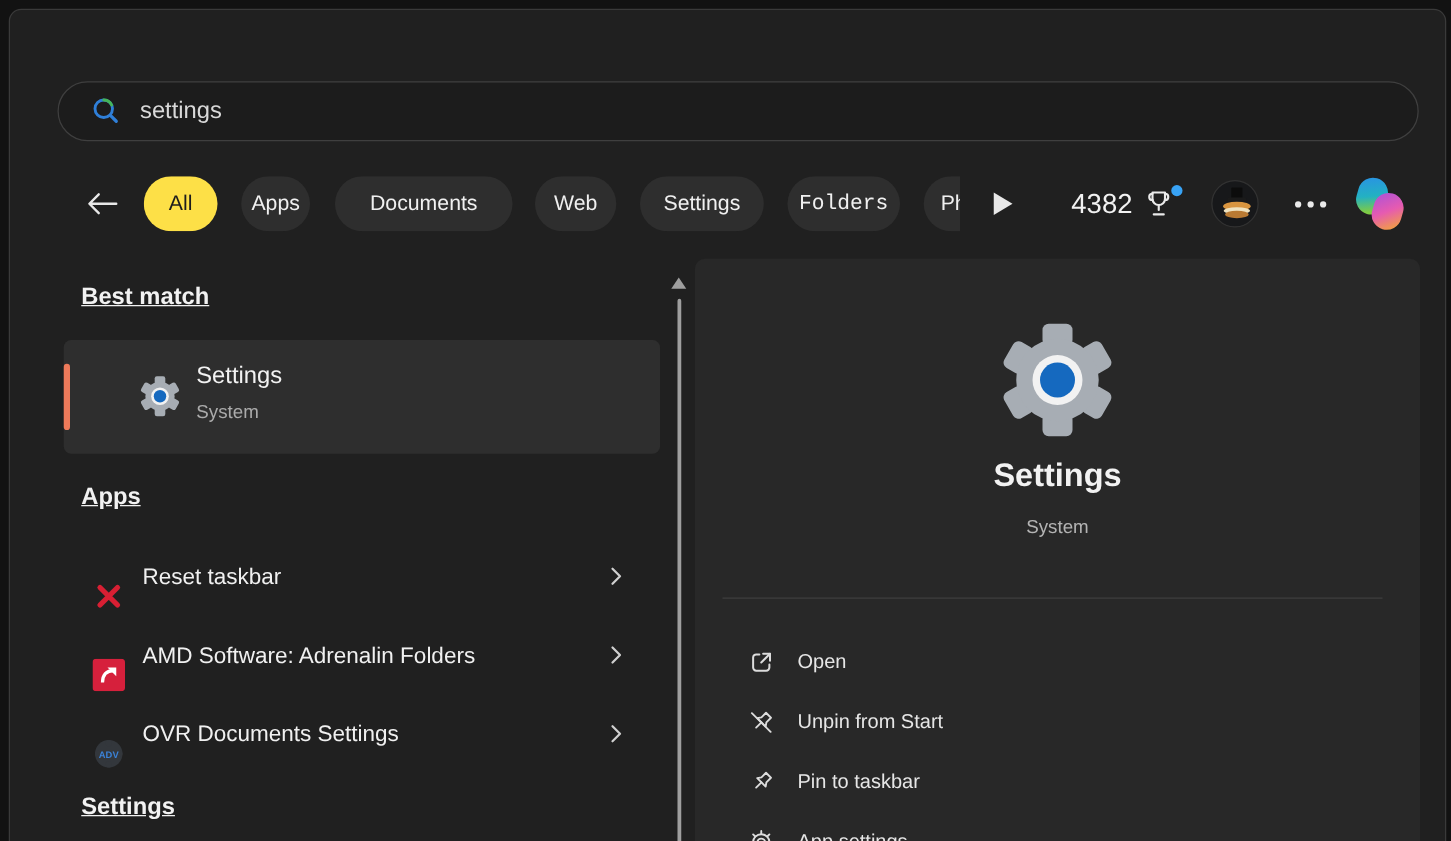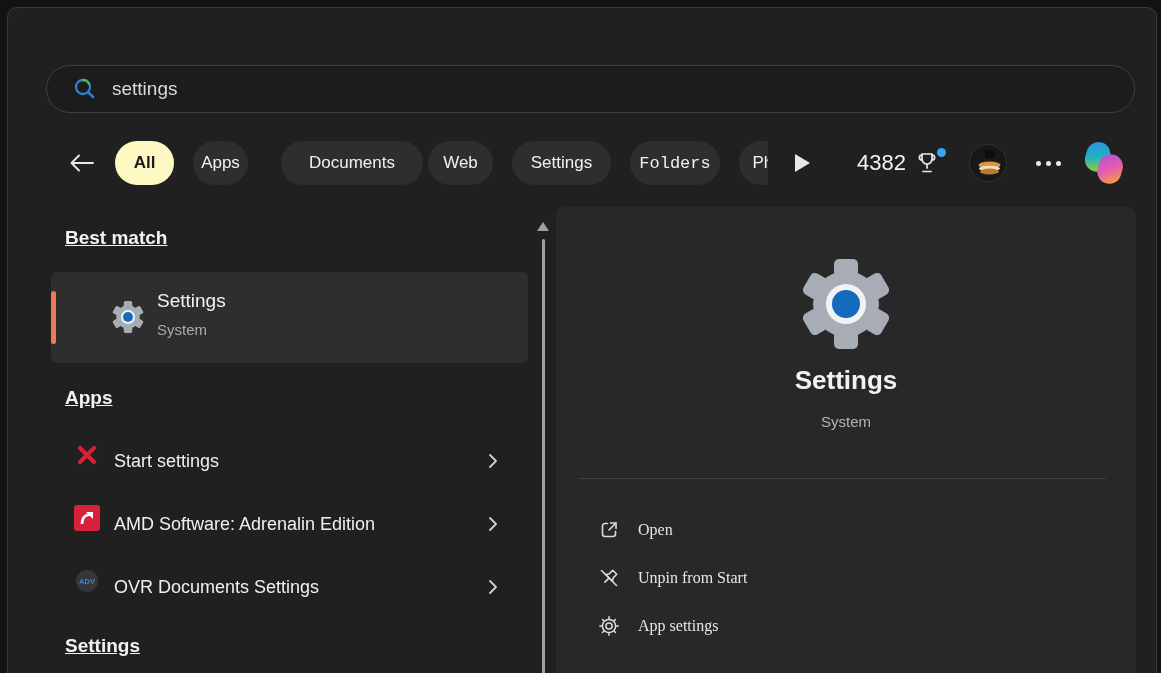--- a/index.html
+++ b/index.html
@@ -32,24 +32,24 @@
   .tabs-clip {
     position:absolute; left:107px; top:2px; width:653px; height:44px;
     overflow:hidden;
   }
   .pill {
     position:absolute; top:0; height:44px; border-radius:22px;
     background:#2e2e2e; color:#f0f0f0; font-size:17px;
     display:flex; align-items:center; justify-content:center;
     white-space:nowrap; cursor:pointer;
   }
-  .pill.selected { background:#fef9c3; color:#1c1c1c;font-weight:bold; }
+  .pill.selected { background:#fde047; color:#1c1c1c; }
   .pill-all       { left:0;    width:59px; }
   .pill-apps      { left:78px;  width:55px; }
-  .pill-documents { left:166px; width:142px; }
+  .pill-documents { left:153px; width:142px; }
   .pill-web       { left:313px; width:65px; }
   .pill-settings  { left:397px; width:99px; }
   .pill-folders   { left:515px; width:90px;font-family:Liberation Mono, monospace; }
   .pill-photos    { left:624px; width:80px; }
   .tabs-more { position:absolute; left:783px; top:12px; width:22px; height:24px; cursor:pointer; }
   .points {
     position:absolute; left:838px; top:0; width:60px; height:48px;
     display:flex; align-items:center; justify-content:flex-end;
     font-size:22px; color:#f2f2f2;
   }
@@ -85,21 +85,21 @@
     border-radius:3px; background:#ee7a5a;
   }
   .best-card .gear-sm { position:absolute; left:60px; top:28px; width:34px; height:34px; }
   .best-card .bm-title { position:absolute; left:106px; top:18px; font-size:19px; color:#f2f2f2; }
   .best-card .bm-sub   { position:absolute; left:106px; top:49px; font-size:15px; color:#ababab; }
   .app-row {
     position:absolute; left:43px; width:477px; height:42px; cursor:pointer;
     border-radius:4px;
   }
   .row-1 { top:432px; } .row-2 { top:495px; } .row-3 { top:558px; }
-  .app-row .row-icon { position:absolute; left:23px; top:2px; width:26px; height:26px; }
+  .app-row .row-icon { position:absolute; left:23px; top:24px; width:26px; height:26px; }
   .app-row .row-label {
     position:absolute; left:63px; top:0; height:42px; display:flex; align-items:center;
     font-size:18px; color:#f0f0f0; white-space:nowrap;
   }
   .app-row .chev { position:absolute; left:433px; top:12px; width:18px; height:18px; }
   
   .scrollbar { position:absolute; left:528px; top:199px; width:14px; height:474px; cursor:pointer; }
   .scrollbar .up {
     position:absolute; left:1px; top:15px; width:0; height:0;
     border-left:6px solid transparent; border-right:6px solid transparent;
@@ -115,21 +115,21 @@
   .preview .pv-title {
     position:absolute; left:0; top:158px; width:100%; text-align:center;
     font-size:26px; font-weight:600; color:#f2f2f2;
   }
   .preview .pv-sub {
     position:absolute; left:0; top:206px; width:100%; text-align:center;
     font-size:15px; color:#b3b3b3;
   }
   .preview .divider { position:absolute; left:22px; top:271px; width:528px; height:1px; background:#3e3e3e; }
   .actions { position:absolute; left:0; top:299px; width:100%; }
-  .action-row { position:relative; height:48px; cursor:pointer;font-family:Liberation Serif, serif; }
+  .action-row { position:relative; height:48px; cursor:pointer; }
   .action-row .a-icon { position:absolute; left:42px; top:13px; width:22px; height:22px; }
   .action-row .a-label {
     position:absolute; left:82px; top:0; height:48px; display:flex; align-items:center;
     font-size:16px; color:#e6e6e6;
   }
   svg { display:block; }
 </style>
 </head>
 <body>
 
@@ -250,37 +250,37 @@
   </div>
 
   <div class="section-header hdr-apps">Apps</div>
 
   <div class="app-row row-1">
     <span class="row-icon">
       <svg viewBox="0 0 26 26" width="26" height="26" stroke="#d81f33" stroke-width="4.2" stroke-linecap="round">
         <path d="M6 6 L20 20 M20 6 L6 20"></path>
       </svg>
     </span>
-    <span class="row-label">Start settings</span>
+    <span class="row-label">Reset taskbar</span>
     <span class="chev">
       <svg viewBox="0 0 18 18" width="18" height="18" fill="none" stroke="#cfcfcf" stroke-width="1.8" stroke-linecap="round" stroke-linejoin="round">
           <path d="M6 3 l6 6 -6 6"></path>
         </svg>
     </span>
   </div>
 
   <div class="app-row row-2">
     <span class="row-icon">
       <svg viewBox="0 0 26 26" width="26" height="26">
         <rect width="26" height="26" rx="3" fill="#d6203c"></rect>
         <polygon points="19,7 19,14 12,7" fill="#ffffff"></polygon>
         <path d="M8 19 C8 12.5 11 9.5 17 9.5" fill="none" stroke="#ffffff" stroke-width="2.6"></path>
       </svg>
     </span>
-    <span class="row-label">AMD Software: Adrenalin Edition</span>
+    <span class="row-label">AMD Software: Adrenalin Folders</span>
     <span class="chev">
       <svg viewBox="0 0 18 18" width="18" height="18" fill="none" stroke="#cfcfcf" stroke-width="1.8" stroke-linecap="round" stroke-linejoin="round">
           <path d="M6 3 l6 6 -6 6"></path>
         </svg>
     </span>
   </div>
 
   <div class="app-row row-3">
     <span class="row-icon">
       <svg viewBox="0 0 26 26" width="26" height="26">
@@ -357,20 +357,31 @@
                 <path d="M8.2 2.8 h5.6 v5.2 l2 2.8 H6.2 l2 -2.8 Z"></path>
                 <path d="M11 10.8 V16.8"></path>
               </g>
             <path d="M3.5 3.5 L18.5 18.5"></path>
           </svg>
         </span>
         <span class="a-label">Unpin from Start</span>
       </div>
       <div class="action-row">
         <span class="a-icon">
+          <svg viewBox="0 0 22 22" width="22" height="22" fill="none" stroke="#dcdcdc" stroke-width="1.5" stroke-linecap="round" stroke-linejoin="round">
+            <g transform="rotate(45 11 11)">
+                <path d="M8.2 2.8 h5.6 v5.2 l2 2.8 H6.2 l2 -2.8 Z"></path>
+                <path d="M11 10.8 V16.8"></path>
+              </g>
+          </svg>
+        </span>
+        <span class="a-label">Pin to taskbar</span>
+      </div>
+      <div class="action-row">
+        <span class="a-icon">
           <svg viewBox="0 0 22 22" width="22" height="22" fill="none" stroke="#dcdcdc" stroke-width="1.5" stroke-linecap="round">
             <circle cx="11" cy="11" r="3.1"></circle>
             <circle cx="11" cy="11" r="6.6"></circle>
             <path d="M11 1.8 V4.2 M11 17.8 V20.2 M1.8 11 H4.2 M17.8 11 H20.2 M4.5 4.5 L6.2 6.2 M15.8 15.8 L17.5 17.5 M17.5 4.5 L15.8 6.2 M6.2 15.8 L4.5 17.5"></path>
           </svg>
         </span>
         <span class="a-label">App settings</span>
       </div>
     </div>
   </div>

